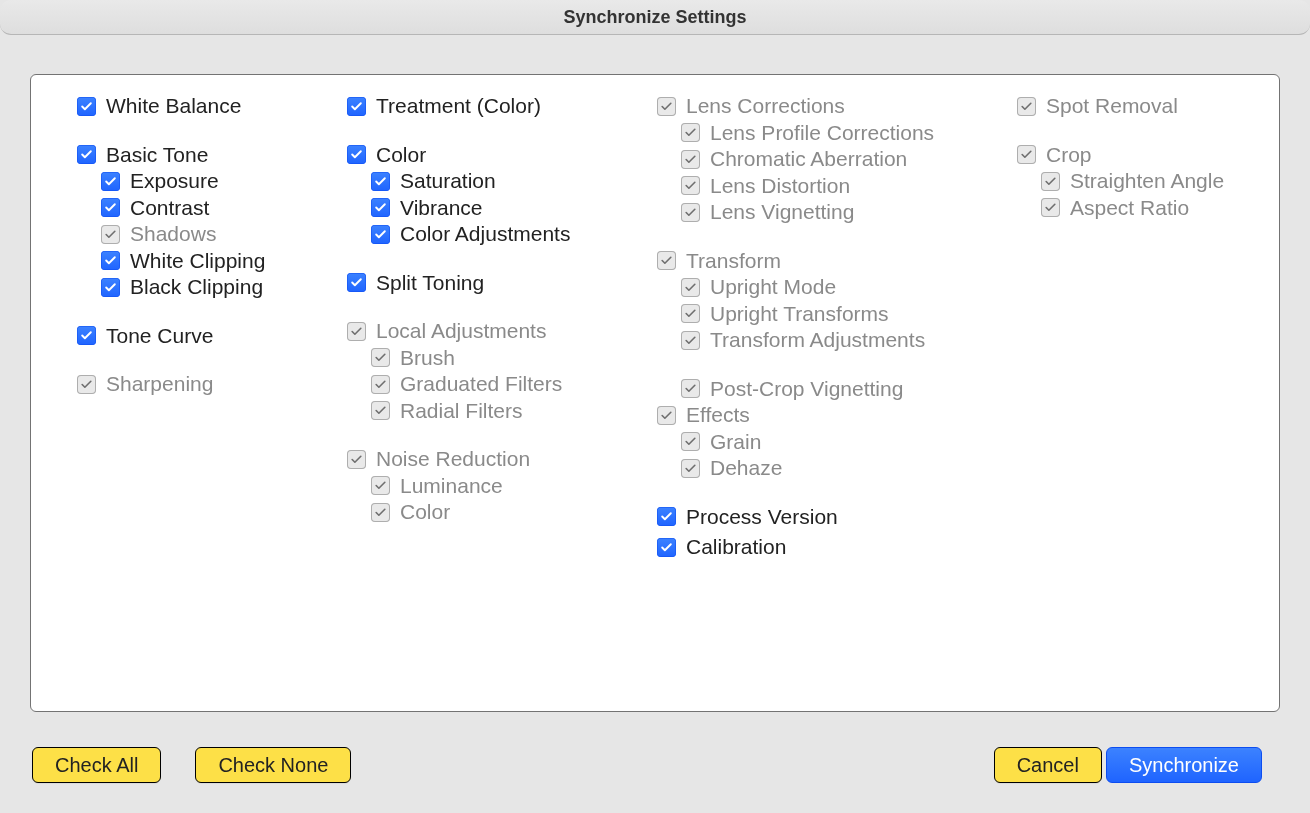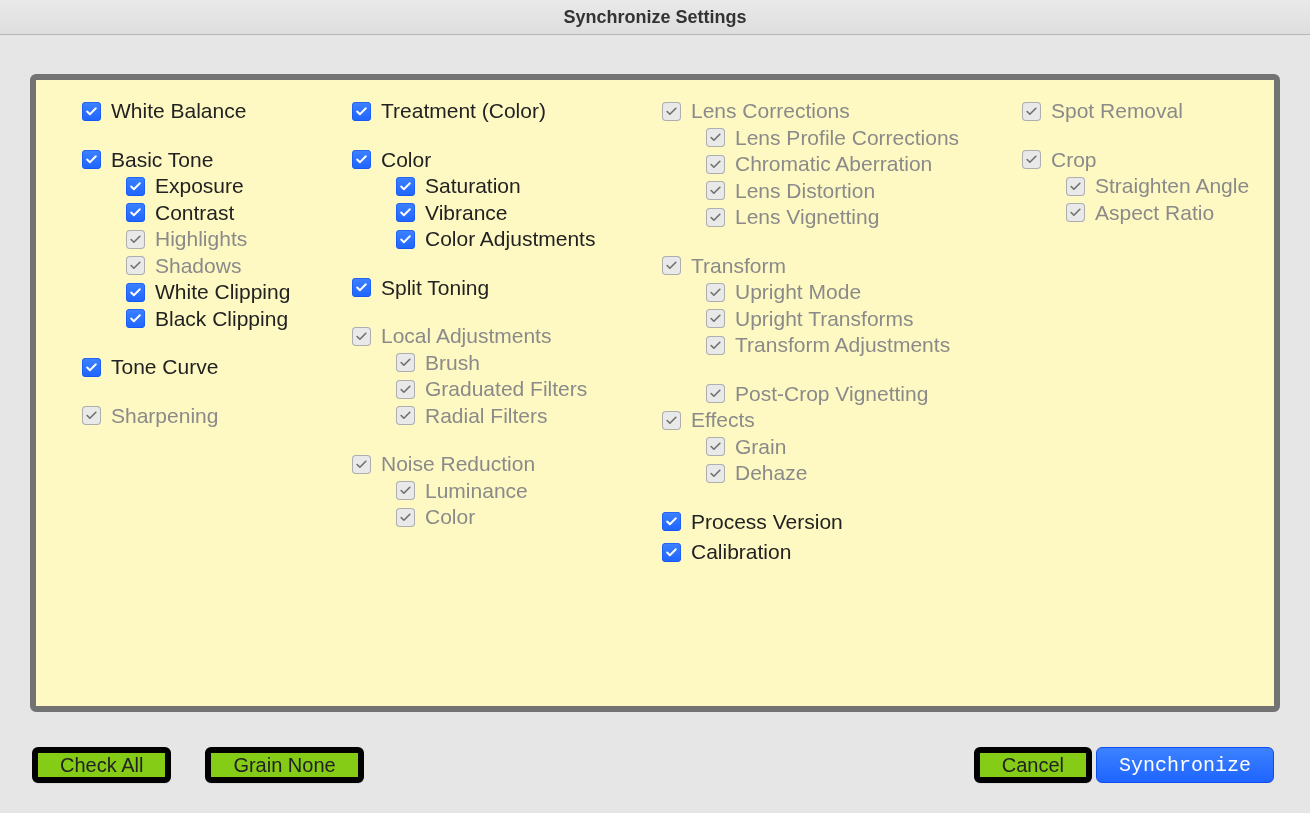--- a/index.html
+++ b/index.html
@@ -14,49 +14,50 @@
   }
   .titlebar {
     height: 35px;
     background: linear-gradient(to bottom, #e9e9e9, #dedede);
     border-bottom: 1px solid #b6b6b6;
     text-align: center;
     line-height: 34px;
     font-size: 18px;
     font-weight: 600;
     color: #333;
+    border-radius: 11px;
   }
   .content-panel {
     position: absolute;
     left: 30px; right: 30px;
     top: 74px;
     height: 638px;
-    background: #fef9c3;
-    border: 6px solid #737373;
+    background: #ffffff;
+    border: 1px solid #737373;
     border-radius: 6px;
   }
   .columns {
     display: flex;
     padding: 18px 20px 18px 46px;
     font-size: 21px;
   }
   .col { flex: 0 0 auto; }
   .col1 { width: 270px; }
   .col2 { width: 310px; }
   .col3 { width: 360px; }
   .col4 { width: 250px; }
 
   .group { margin-bottom: 22px; }
   .row {
     display: flex;
     align-items: center;
     height: 26.5px;
     white-space: nowrap;
   }
-  .row.child { margin-left: 44px; }
+  .row.child { margin-left: 24px; }
   .lbl { margin-left: 10px; }
   .muted .lbl { color: #8a8a8a; }
 
   
   .cb {
     width: 19px; height: 19px;
     border-radius: 4px;
     display: inline-flex;
     align-items: center;
     justify-content: center;
@@ -84,31 +85,31 @@
     padding: 0 22px;
     border-radius: 6px;
     font-size: 20px;
     display: inline-flex;
     align-items: center;
     justify-content: center;
     cursor: default;
     margin-right: 34px;
   }
   .btn-white {
-    background: #84cc16;
-    border: 6px solid #000000;
+    background: #fde047;
+    border: 1px solid #000000;
     box-shadow: 0 1px 0 rgba(0,0,0,0.05);
   }
   .btn-primary {
     background: linear-gradient(to bottom, #3c82ff, #1f64ff);
     color: #fff;
     border: 1px solid #0d4df0;
   }
   .spacer { flex: 1; }
-  .btn.last { margin-right: 4px; font-family: Liberation Mono, monospace; }
+  .btn.last { margin-right: 16px; }
 </style>
 </head>
 <body>
 
 <div class="titlebar">
   <span>Synchronize Settings</span>
 </div>
 
 <div class="content-panel">
   <div class="columns">
@@ -141,28 +142,20 @@
             </span>
           <span class="lbl">Exposure</span>
         </div>
         <div class="row child">
           <span class="cb blue">
               <svg viewBox="0 0 24 24">
                 <path d="M4 12l5 5L20 6" stroke="#fff" stroke-width="3.5" fill="none" stroke-linecap="round" stroke-linejoin="round"></path>
               </svg>
             </span>
           <span class="lbl">Contrast</span>
-        </div>
-        <div class="row child muted">
-          <span class="cb gray">
-              <svg viewBox="0 0 24 24">
-                <path d="M4 12l5 5L20 6" stroke="#6f6f6f" stroke-width="3" fill="none" stroke-linecap="round" stroke-linejoin="round"></path>
-              </svg>
-            </span>
-          <span class="lbl">Highlights</span>
         </div>
         <div class="row child muted">
           <span class="cb gray">
               <svg viewBox="0 0 24 24">
                 <path d="M4 12l5 5L20 6" stroke="#6f6f6f" stroke-width="3" fill="none" stroke-linecap="round" stroke-linejoin="round"></path>
               </svg>
             </span>
           <span class="lbl">Shadows</span>
         </div>
         <div class="row child">
@@ -492,21 +485,21 @@
     </div>
 
   </div>
 </div>
 
 <div class="button-bar">
   <div class="btn btn-white">
     <span>Check All</span>
   </div>
   <div class="btn btn-white">
-    <span>Grain None</span>
+    <span>Check None</span>
   </div>
   <div class="spacer"></div>
   <div class="btn btn-white" style="margin-right:4px">
     <span>Cancel</span>
   </div>
   <div class="btn btn-primary last">
     <span>Synchronize</span>
   </div>
 </div>
 

